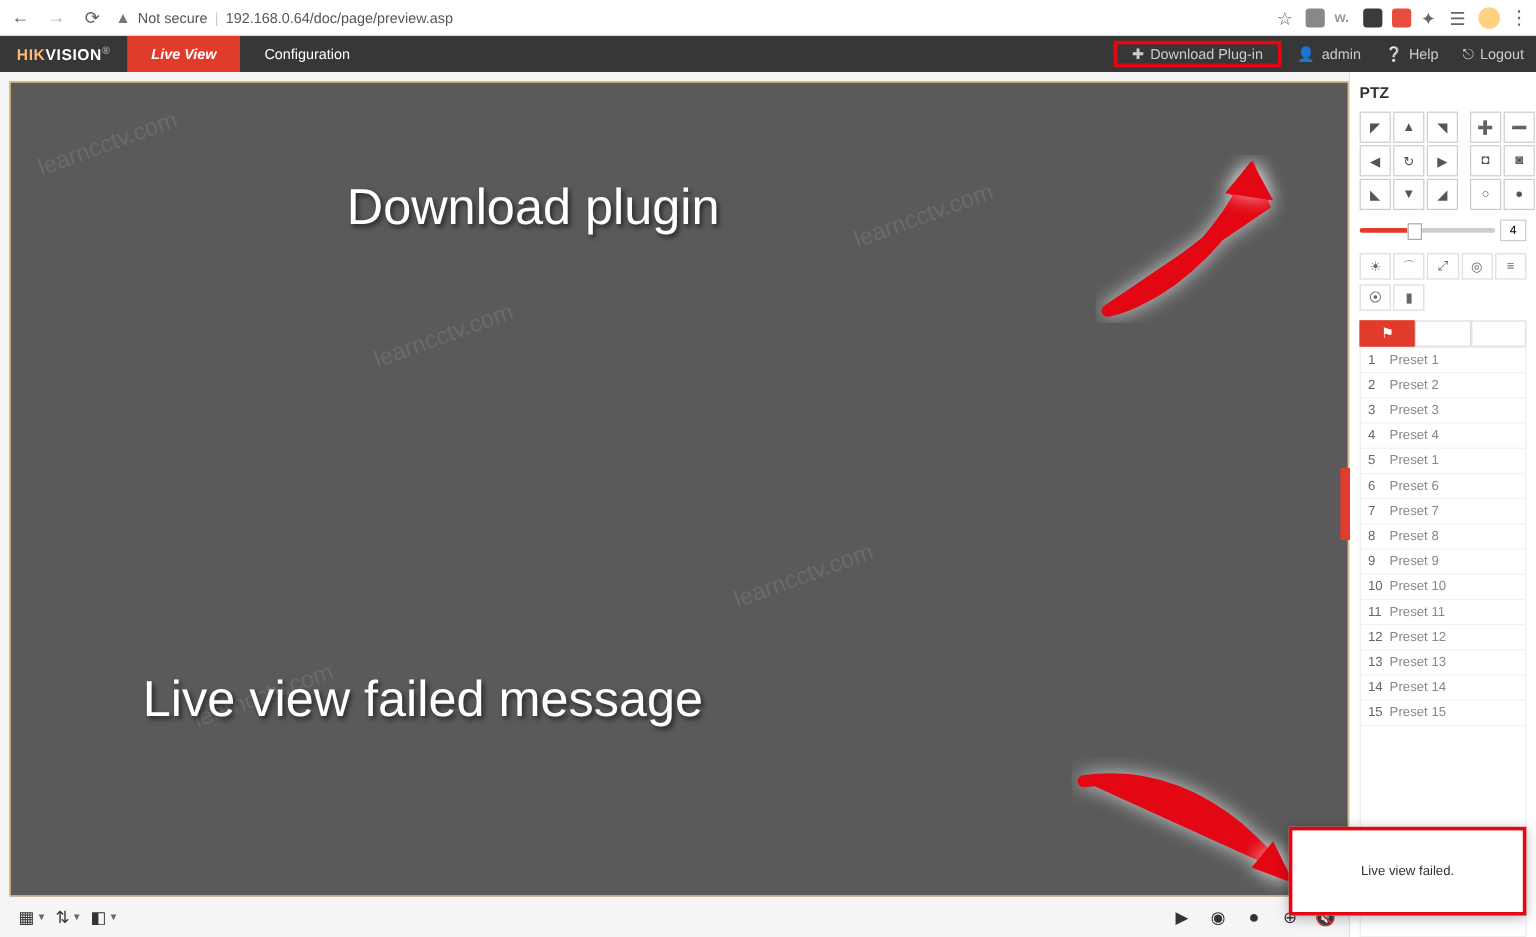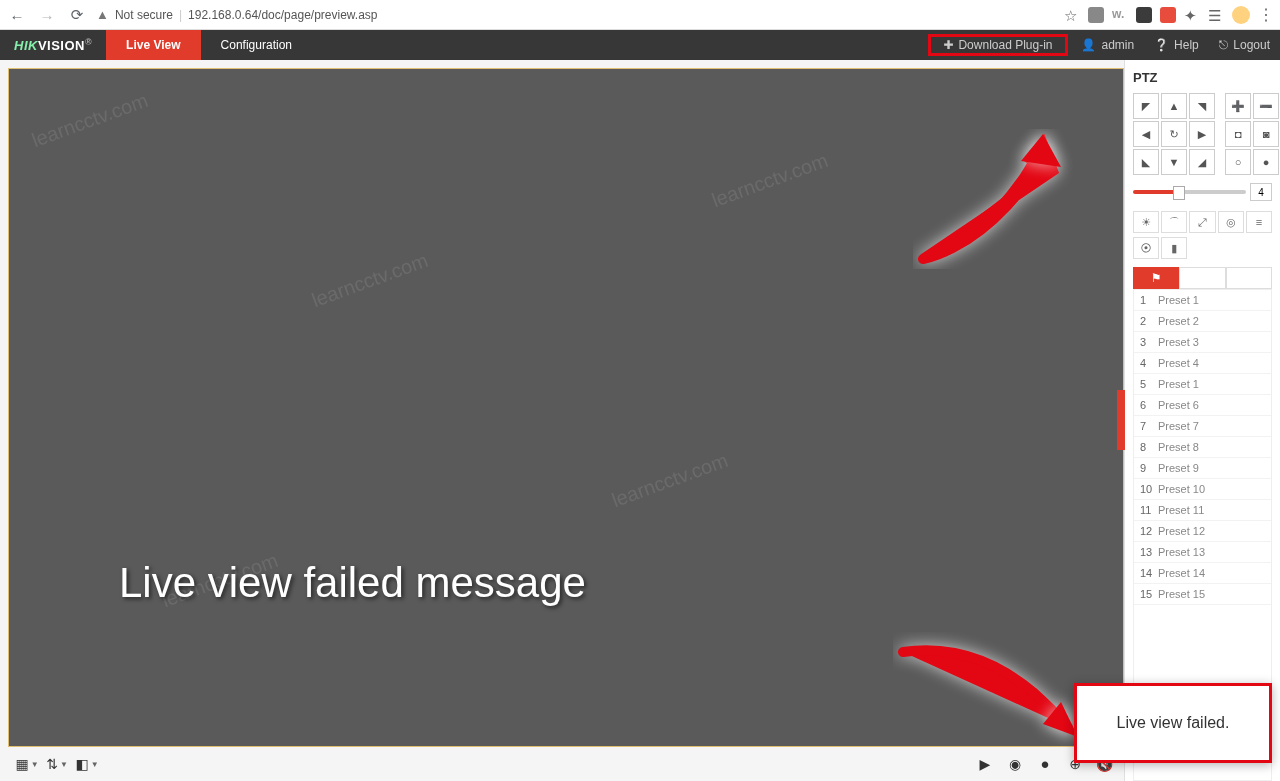--- a/index.html
+++ b/index.html
@@ -15,25 +15,25 @@
   .ext.star { background:none; color:#666; font-size:15px; }
   .ext.red { background:#e74c3c; }
   .ext.dark { background:#3b3b3b; }
   .ext.w { background:none; color:#999; font-size:12px; font-weight:bold; }
   .prof { width:18px; height:18px; border-radius:50%; background:#ffd27f; }
   .menu-dots { color:#666; font-size:16px; }
 
   
   .topbar { height: 30px; background: #373737; color:#fff; display:flex; align-items:center; font-size:12px; }
   .brand { padding:0 14px; font-weight:bold; font-size:13px; letter-spacing:0.5px; }
-  .brand .hik { color:#86efac;font-style:italic; }
+  .brand .hik { color:#fdba74; }
   .brand .vision { color:#fff; }
   .brand .reg { color:#aaa; font-size:9px; vertical-align:super; }
   .tab { height:30px; padding:0 20px; display:flex; align-items:center; cursor:pointer; }
-  .tab.active { background:#e13b2b; font-weight:bold; }
+  .tab.active { background:#e13b2b; font-weight:bold;font-style:italic; }
   .topbar .spacer { flex:1; }
   .top-link { padding:0 10px; display:flex; align-items:center; gap:5px; cursor:pointer; color:#ccc; }
   .dl-box { border:3px solid #e30613; padding:1px 2px; margin-right:4px; }
 
   
   .main { display:flex; height: calc(781px - 30px - 30px); }
   .viewer-col { flex:1; display:flex; flex-direction:column; padding:8px 0 0 8px; }
   .viewer { flex:1; background:#5a5a5a; border:1px solid #e0c070; position:relative; }
   .annot { position:absolute; color:#fff; text-shadow:2px 2px 4px rgba(0,0,0,0.6); font-size:42px; }
   .annot1 { top:80px; left:280px; }
@@ -65,21 +65,21 @@
   .ptab.active { background:#e13b2b; color:#fff; border-color:#e13b2b; }
   .preset-list { flex:1; overflow:hidden; border:1px solid #eee; margin:0 8px; }
   .preset-row { display:flex; align-items:center; font-size:11px; color:#888; padding:4px 6px; border-bottom:1px solid #f2f2f2; cursor:pointer; }
   .preset-row .num { width:18px; color:#666; }
   .side-tab { position:absolute; left:-8px; top:330px; width:8px; height:60px; background:#e13b2b; }
 
   
   .note { position:absolute; right:8px; bottom:18px; width:198px; border:3px solid #e30613; background:#fff; box-shadow:0 2px 10px rgba(0,0,0,0.3); }
   .note-head { background:#3a3a3a; color:#fff; font-size:12px; font-weight:bold; padding:5px 8px; display:flex; justify-content:space-between; align-items:center; }
   .note-close { cursor:pointer; font-size:14px; color:#fff; }
-  .note-body { padding:28px 8px; text-align:center; font-size:16px; color:#333; }
+  .note-body { padding:28px 8px; text-align:center; font-size:11px; color:#333; }
 
   
   .wm { position:absolute; color:rgba(200,200,200,0.15); font-size:20px; transform:rotate(-20deg); pointer-events:none; }
 </style>
 </head>
 <body>
 
 <div class="chrome-bar">
   <div class="nav-btn">←</div>
   <div class="nav-btn dis">→</div>
@@ -134,20 +134,21 @@
 
   <div class="viewer-col">
     <div class="viewer">
 
       <span class="wm" style="top:40px; left:20px;">learncctv.com</span>
       <span class="wm" style="top:200px; left:300px;">learncctv.com</span>
       <span class="wm" style="top:400px; left:600px;">learncctv.com</span>
       <span class="wm" style="top:100px; left:700px;">learncctv.com</span>
       <span class="wm" style="top:500px; left:150px;">learncctv.com</span>
 
+      <div class="annot annot1">Download plugin</div>
       <div class="annot annot2">Live view failed message</div>
 
       <div class="arrow" style="top:60px; right:40px;">
         <svg width="170" height="140" viewBox="0 0 170 140">
             <path d="M10,130 Q60,120 110,50 Q120,35 130,15 L115,35 L130,15 L140,42 Z M10,130 Q70,115 120,45" stroke="#e30613" stroke-width="10" fill="none" stroke-linecap="round"></path>
             <path d="M130,5 L108,32 L148,38 Z" fill="#e30613"></path>
           </svg>
       </div>
 
       <div class="arrow" style="bottom:-10px; right:30px;">

